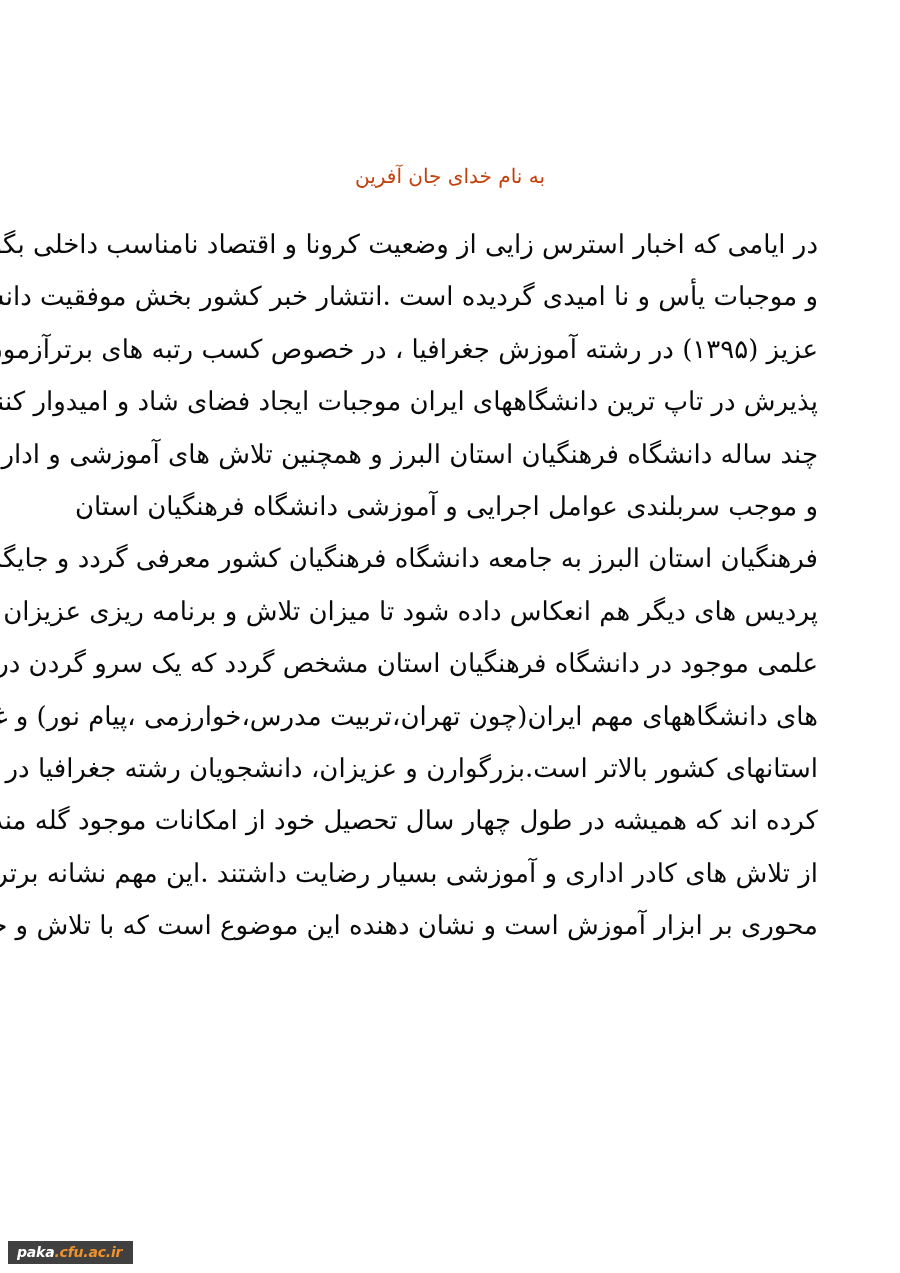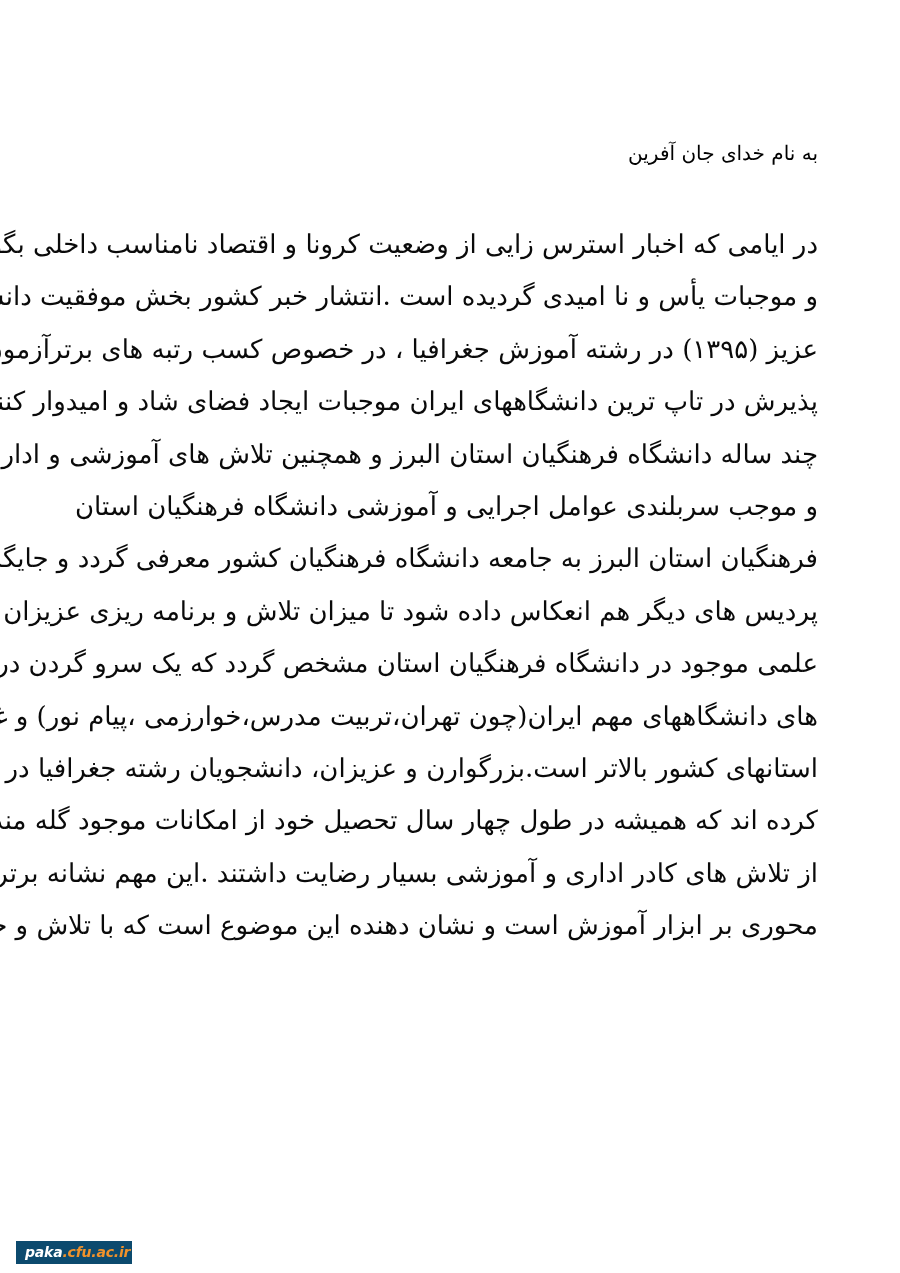--- a/index.html
+++ b/index.html
@@ -22,27 +22,28 @@
     position: absolute;
     left: 82px;
     top: 0;
     width: 736px;
     height: 100%;
     direction: rtl;
   }
 
   .doc-title {
     position: absolute;
-    top: 138px;
+    top: 161px;
     left: 0;
     width: 736px;
+    text-align: center;
     font-size: 20px;
     line-height: 30px;
     font-family: "DejaVu Serif", "Liberation Serif", serif;
-    color: #000000;
+    color: #c2410c;
     letter-spacing: 0;
     white-space: nowrap;
   }
 
   .paragraph {
     position: absolute;
     top: 218px;
     left: 0;
     width: 736px;
   }
@@ -62,25 +63,25 @@
   }
 
   
   .line.loose {
     text-align: justify;
     text-align-last: justify;
   }
 
   .watermark {
     position: absolute;
-    left: 16px;
+    left: 8px;
     bottom: 9px;
     display: inline-block;
-    background: #0c4a6e;
-    padding: 4px 2px 5px 9px;
+    background: #404040;
+    padding: 4px 11px 5px 9px;
     direction: ltr;
     font-family: "DejaVu Sans", "Liberation Sans", sans-serif;
     font-size: 14px;
     font-weight: bold;
     font-style: italic;
     letter-spacing: -0.2px;
     line-height: 14px;
     white-space: nowrap;
   }
 

